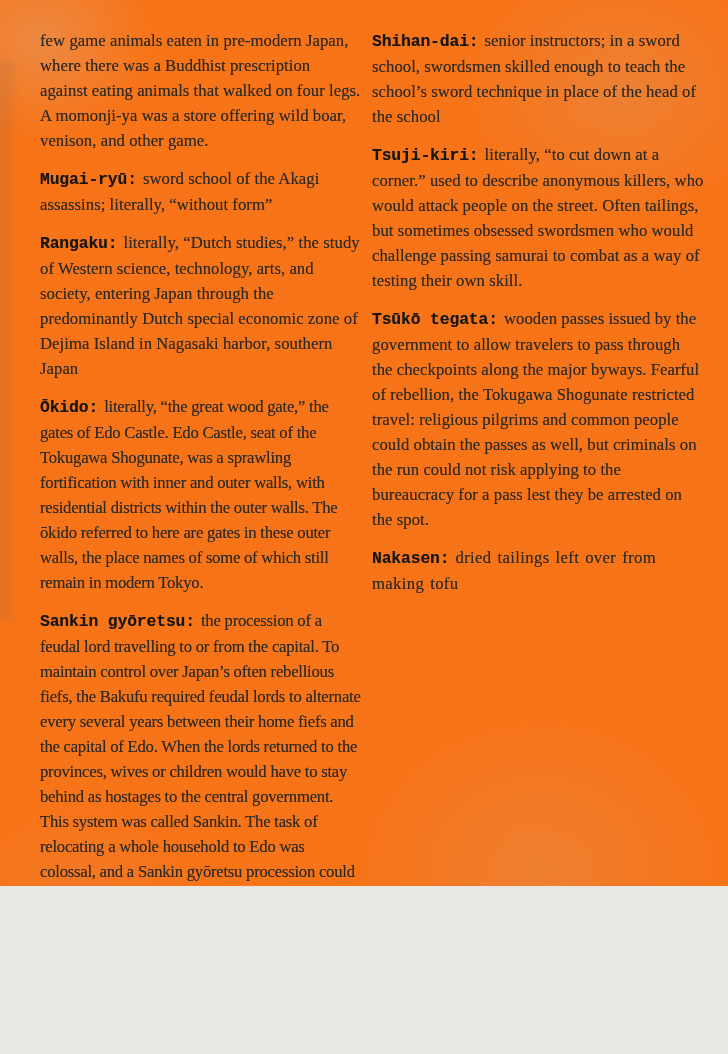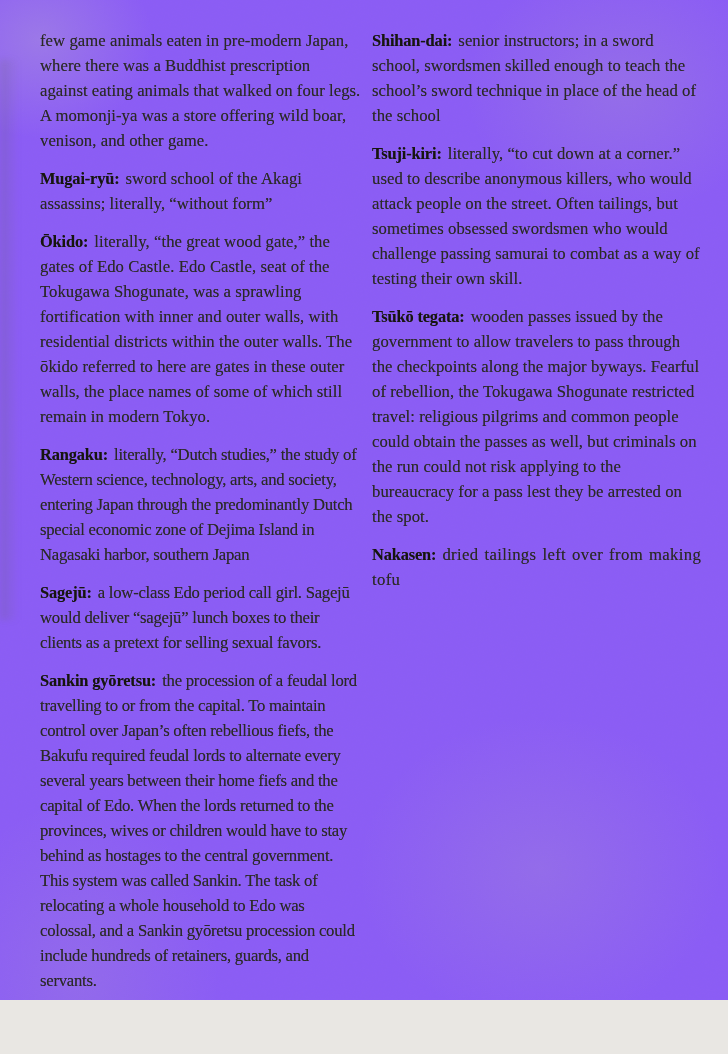--- a/index.html
+++ b/index.html
@@ -3,22 +3,22 @@
 <meta charset="utf-8">
 <style>
   html, body {
     margin: 0;
     padding: 0;
     background: #e9e7e3;
   }
   .page {
     position: relative;
     width: 728px;
-    height: 1000px;
-    background: #8b5cf6;
+    height: 886px;
+    background: #f97316;
     overflow: hidden;
     font-family: "Liberation Serif", serif;
     color: #2b2a26;
   }
   
   .noise {
     position: absolute;
     inset: 0;
     opacity: 0.55;
     pointer-events: none;
@@ -57,21 +57,21 @@
   .col.right { width: 332px; }
   .entry {
     margin: 0 0 13px 0;
     font-size: 16.7px;
     line-height: 25px;
     letter-spacing: 0.05px;
     text-shadow: 0 0 0.5px rgba(43,42,38,0.55);
   }
   .entry:last-child { margin-bottom: 16px; }
   .term {
-    font-family: Liberation Serif, serif;
+    font-family: Liberation Mono, monospace;
     font-weight: 700;
     font-size: 16.4px;
     letter-spacing: -0.15px;
     color: #16150f;
     margin-right: 6px;
   }
   
   .col.left .entry:nth-of-type(4),
   .col.left .entry:nth-of-type(5),
   .col.left .entry:nth-of-type(6) { letter-spacing: -0.25px; }
@@ -94,25 +94,24 @@
   <div class="blotches"></div>
   <div class="edge-smudge"></div>
 
   <div class="cols">
 
     <div class="col left">
       <p class="entry"><span>few game animals eaten in pre-modern Japan, where there was a Buddhist prescription against eating animals that walked on four legs. A momonji-ya was a store offering wild boar, venison, and other game.</span></p>
 
       <p class="entry"><b class="term">Mugai-ryū:</b><span>sword school of the Akagi assassins; literally, “without form”</span></p>
 
+      <p class="entry"><b class="term">Rangaku:</b><span>literally, “Dutch studies,” the study of Western science, technology, arts, and society, entering Japan through the predominantly Dutch special economic zone of Dejima Island in Nagasaki harbor, southern Japan</span></p>
+
       <p class="entry"><b class="term">Ōkido:</b><span>literally, “the great wood gate,” the gates of Edo Castle. Edo Castle, seat of the Tokugawa Shogunate, was a sprawling fortification with inner and outer walls, with residential districts within the outer walls. The ōkido referred to here are gates in these outer walls, the place names of some of which still remain in modern Tokyo.</span></p>
 
-      <p class="entry"><b class="term">Rangaku:</b><span>literally, “Dutch studies,” the study of Western science, technology, arts, and society, entering Japan through the predominantly Dutch special economic zone of Dejima Island in Nagasaki harbor, southern Japan</span></p>
-
-      <p class="entry"><b class="term">Sagejū:</b><span>a low-class Edo period call girl. Sagejū would deliver “sagejū” lunch boxes to their clients as a pretext for selling sexual favors.</span></p>
 
       <p class="entry"><b class="term">Sankin gyōretsu:</b><span>the procession of a feudal lord travelling to or from the capital. To maintain control over Japan’s often rebellious fiefs, the Bakufu required feudal lords to alternate every several years between their home fiefs and the capital of Edo. When the lords returned to the provinces, wives or children would have to stay behind as hostages to the central government. This system was called Sankin. The task of relocating a whole household to Edo was colossal, and a Sankin gyōretsu procession could include hundreds of retainers, guards, and servants.</span></p>
     </div>
 
     <div class="col right">
       <p class="entry"><b class="term">Shihan-dai:</b><span>senior instructors; in a sword school, swordsmen skilled enough to teach the school’s sword technique in place of the head of the school</span></p>
 
 
       <p class="entry"><b class="term">Tsuji-kiri:</b><span>literally, “to cut down at a corner.” used to describe anonymous killers, who would attack people on the street. Often tailings, but sometimes obsessed swordsmen who would challenge passing samurai to combat as a way of testing their own skill.</span></p>
 

